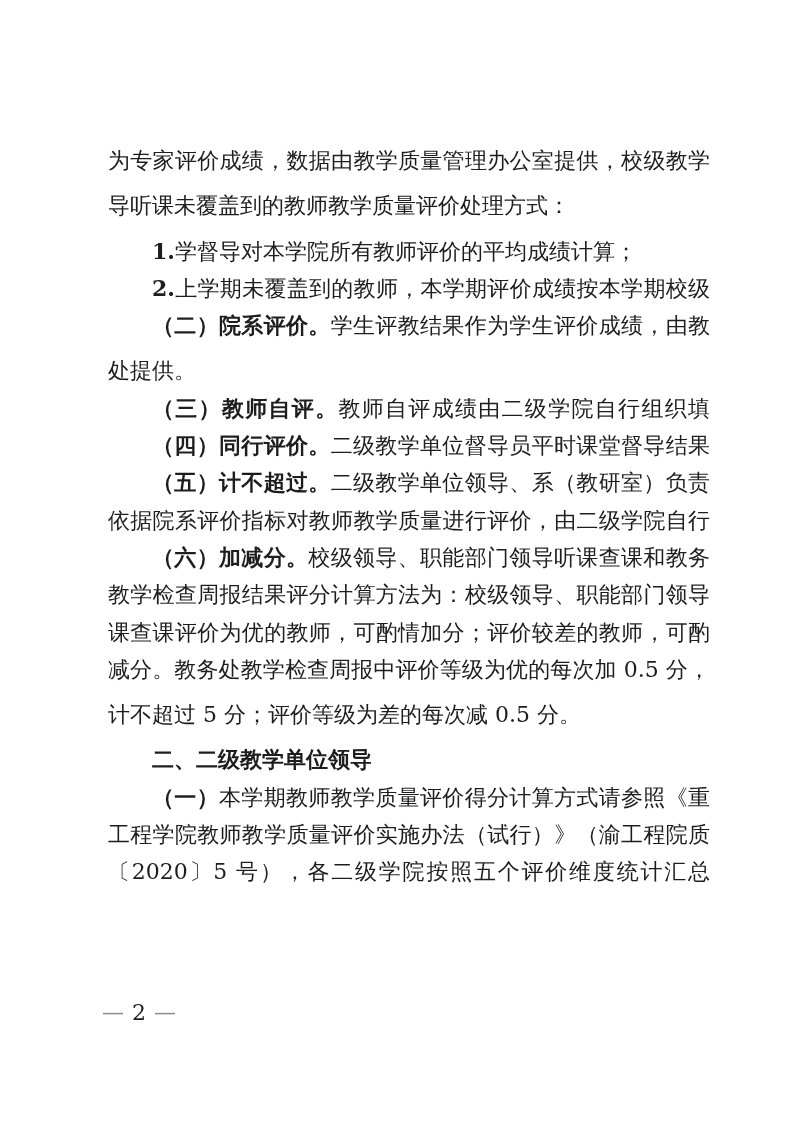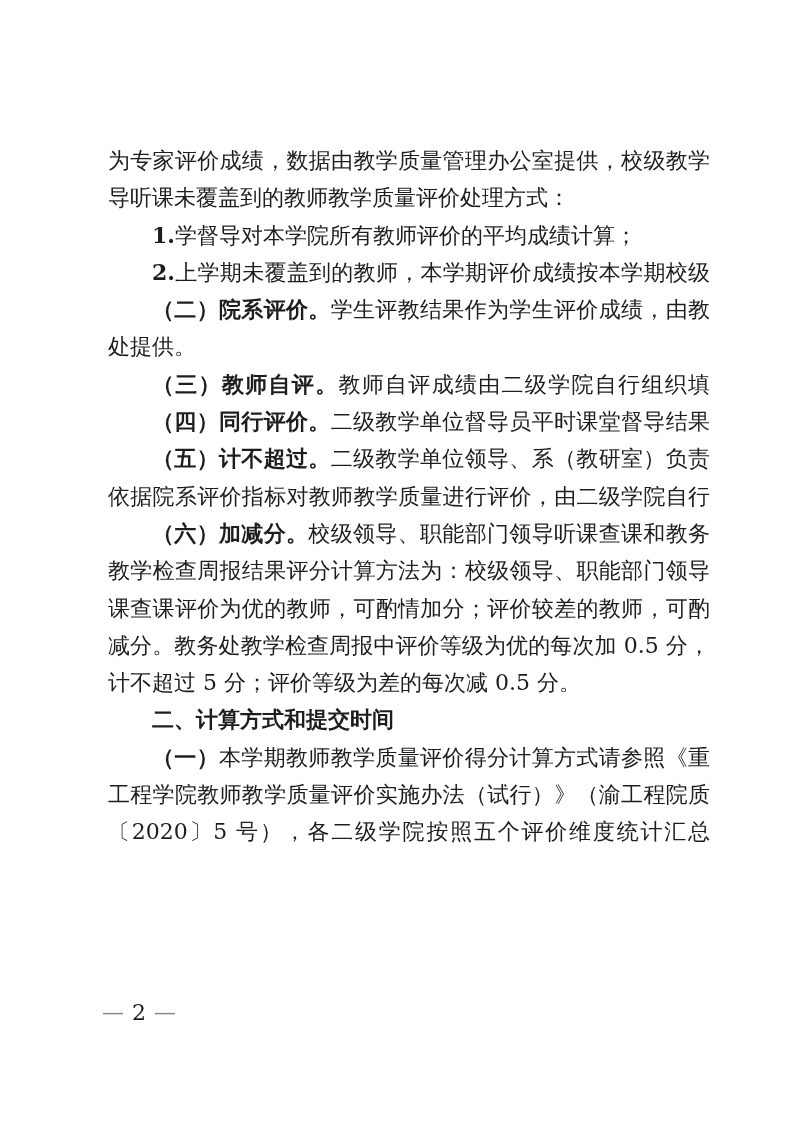--- a/index.html
+++ b/index.html
@@ -26,20 +26,21 @@
   .ln {
     height: 37.3px;
     line-height: 37.3px;
     text-align: justify;
     text-align-last: justify;
     white-space: normal;
     overflow: hidden;
   }
   .ln.end {
     text-align-last: left;
+    margin-top: 8px;
   }
   .ind {
     text-indent: 2em;
   }
   .hd {
     font-family: "DejaVu Sans", "Liberation Sans", sans-serif;
     font-weight: 700;
   }
   .bn {
     font-weight: 700;
@@ -87,21 +88,21 @@
     <div class="ln ind"><span class="hd">（六）加减分。</span><span>校级领导、职能部门领导听课查课和教务处</span></div>
 
     <div class="ln"><span>教学检查周报结果评分计算方法为：校级领导、职能部门领导听</span></div>
 
     <div class="ln"><span>课查课评价为优的教师，可酌情加分；评价较差的教师，可酌情</span></div>
 
     <div class="ln"><span>减分。教务处教学检查周报中评价等级为优的每次加 0.5 分，累</span></div>
 
     <div class="ln end"><span>计不超过 5 分；评价等级为差的每次减 0.5 分。</span></div>
 
-    <div class="ln end ind"><span class="hd">二、计算方式和提交时间</span></div>
+    <div class="ln end ind"><span class="hd">二、二级教学单位领导</span></div>
 
     <div class="ln ind"><span class="hd">（一）</span><span>本学期教师教学质量评价得分计算方式请参照《重庆</span></div>
 
     <div class="ln"><span>工程学院教师教学质量评价实施办法（试行）》（渝工程院质管办</span></div>
 
     <div class="ln"><span>〔2020〕5 号），各二级学院按照五个评价维度统计汇总后，填</span></div>
 
   </div>
 
   <div class="footer"><span class="dash">—</span><span class="num">2</span><span class="dash">—</span></div>

